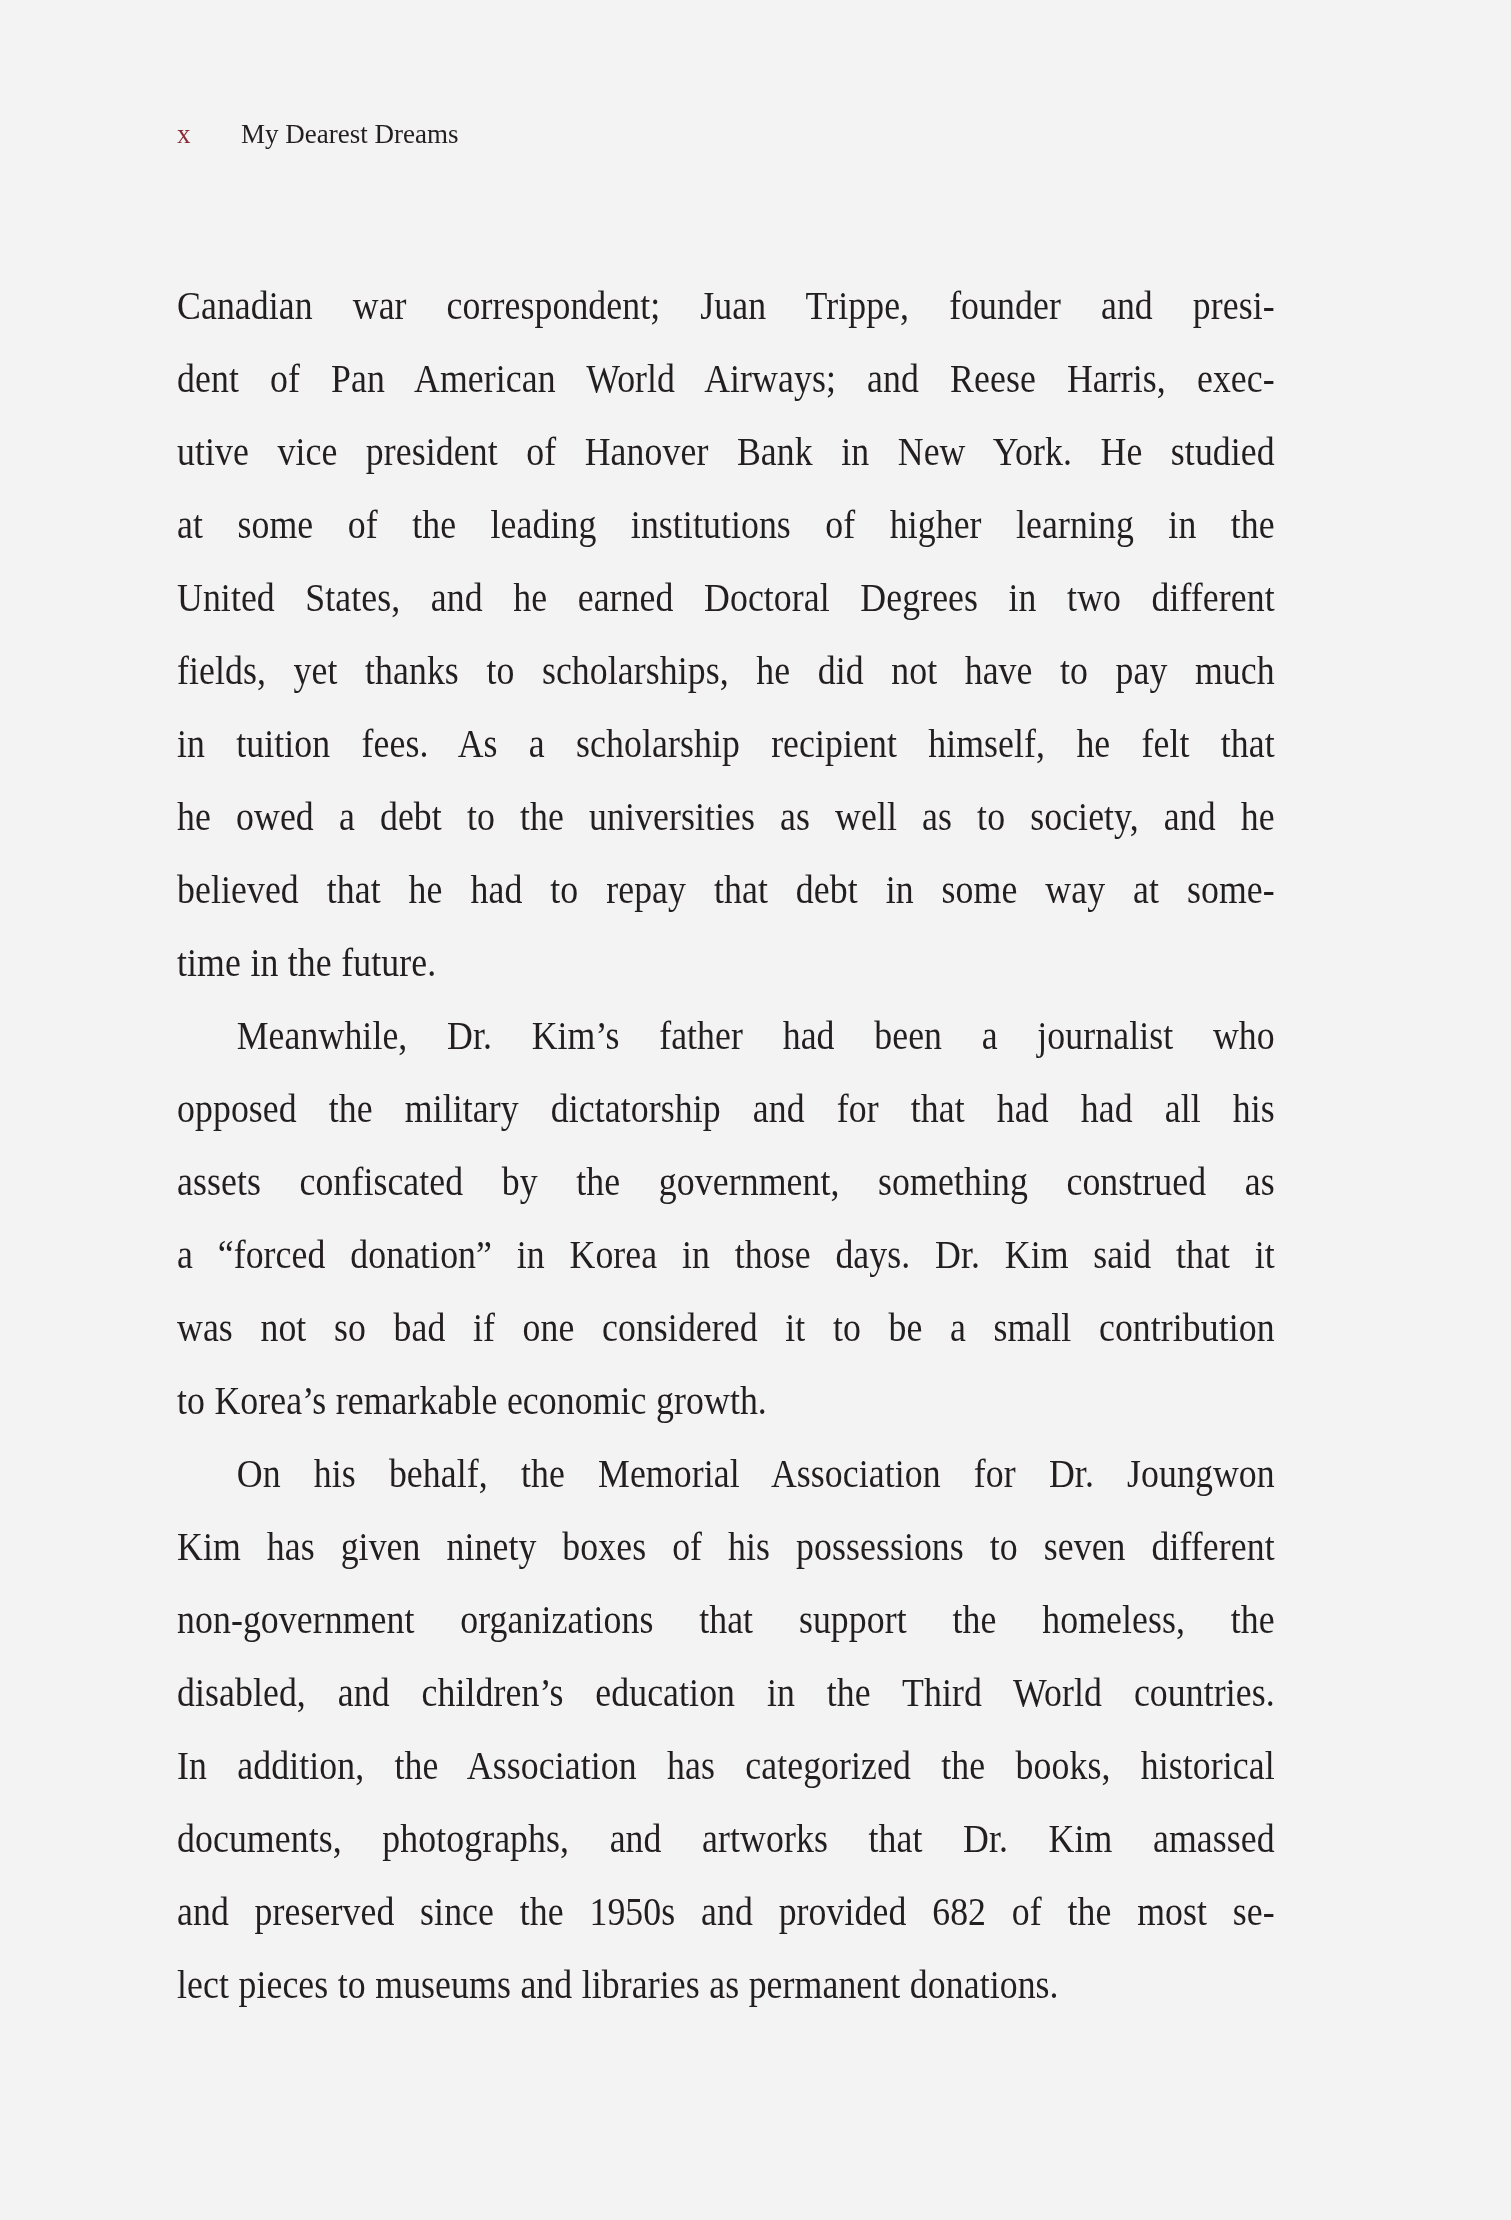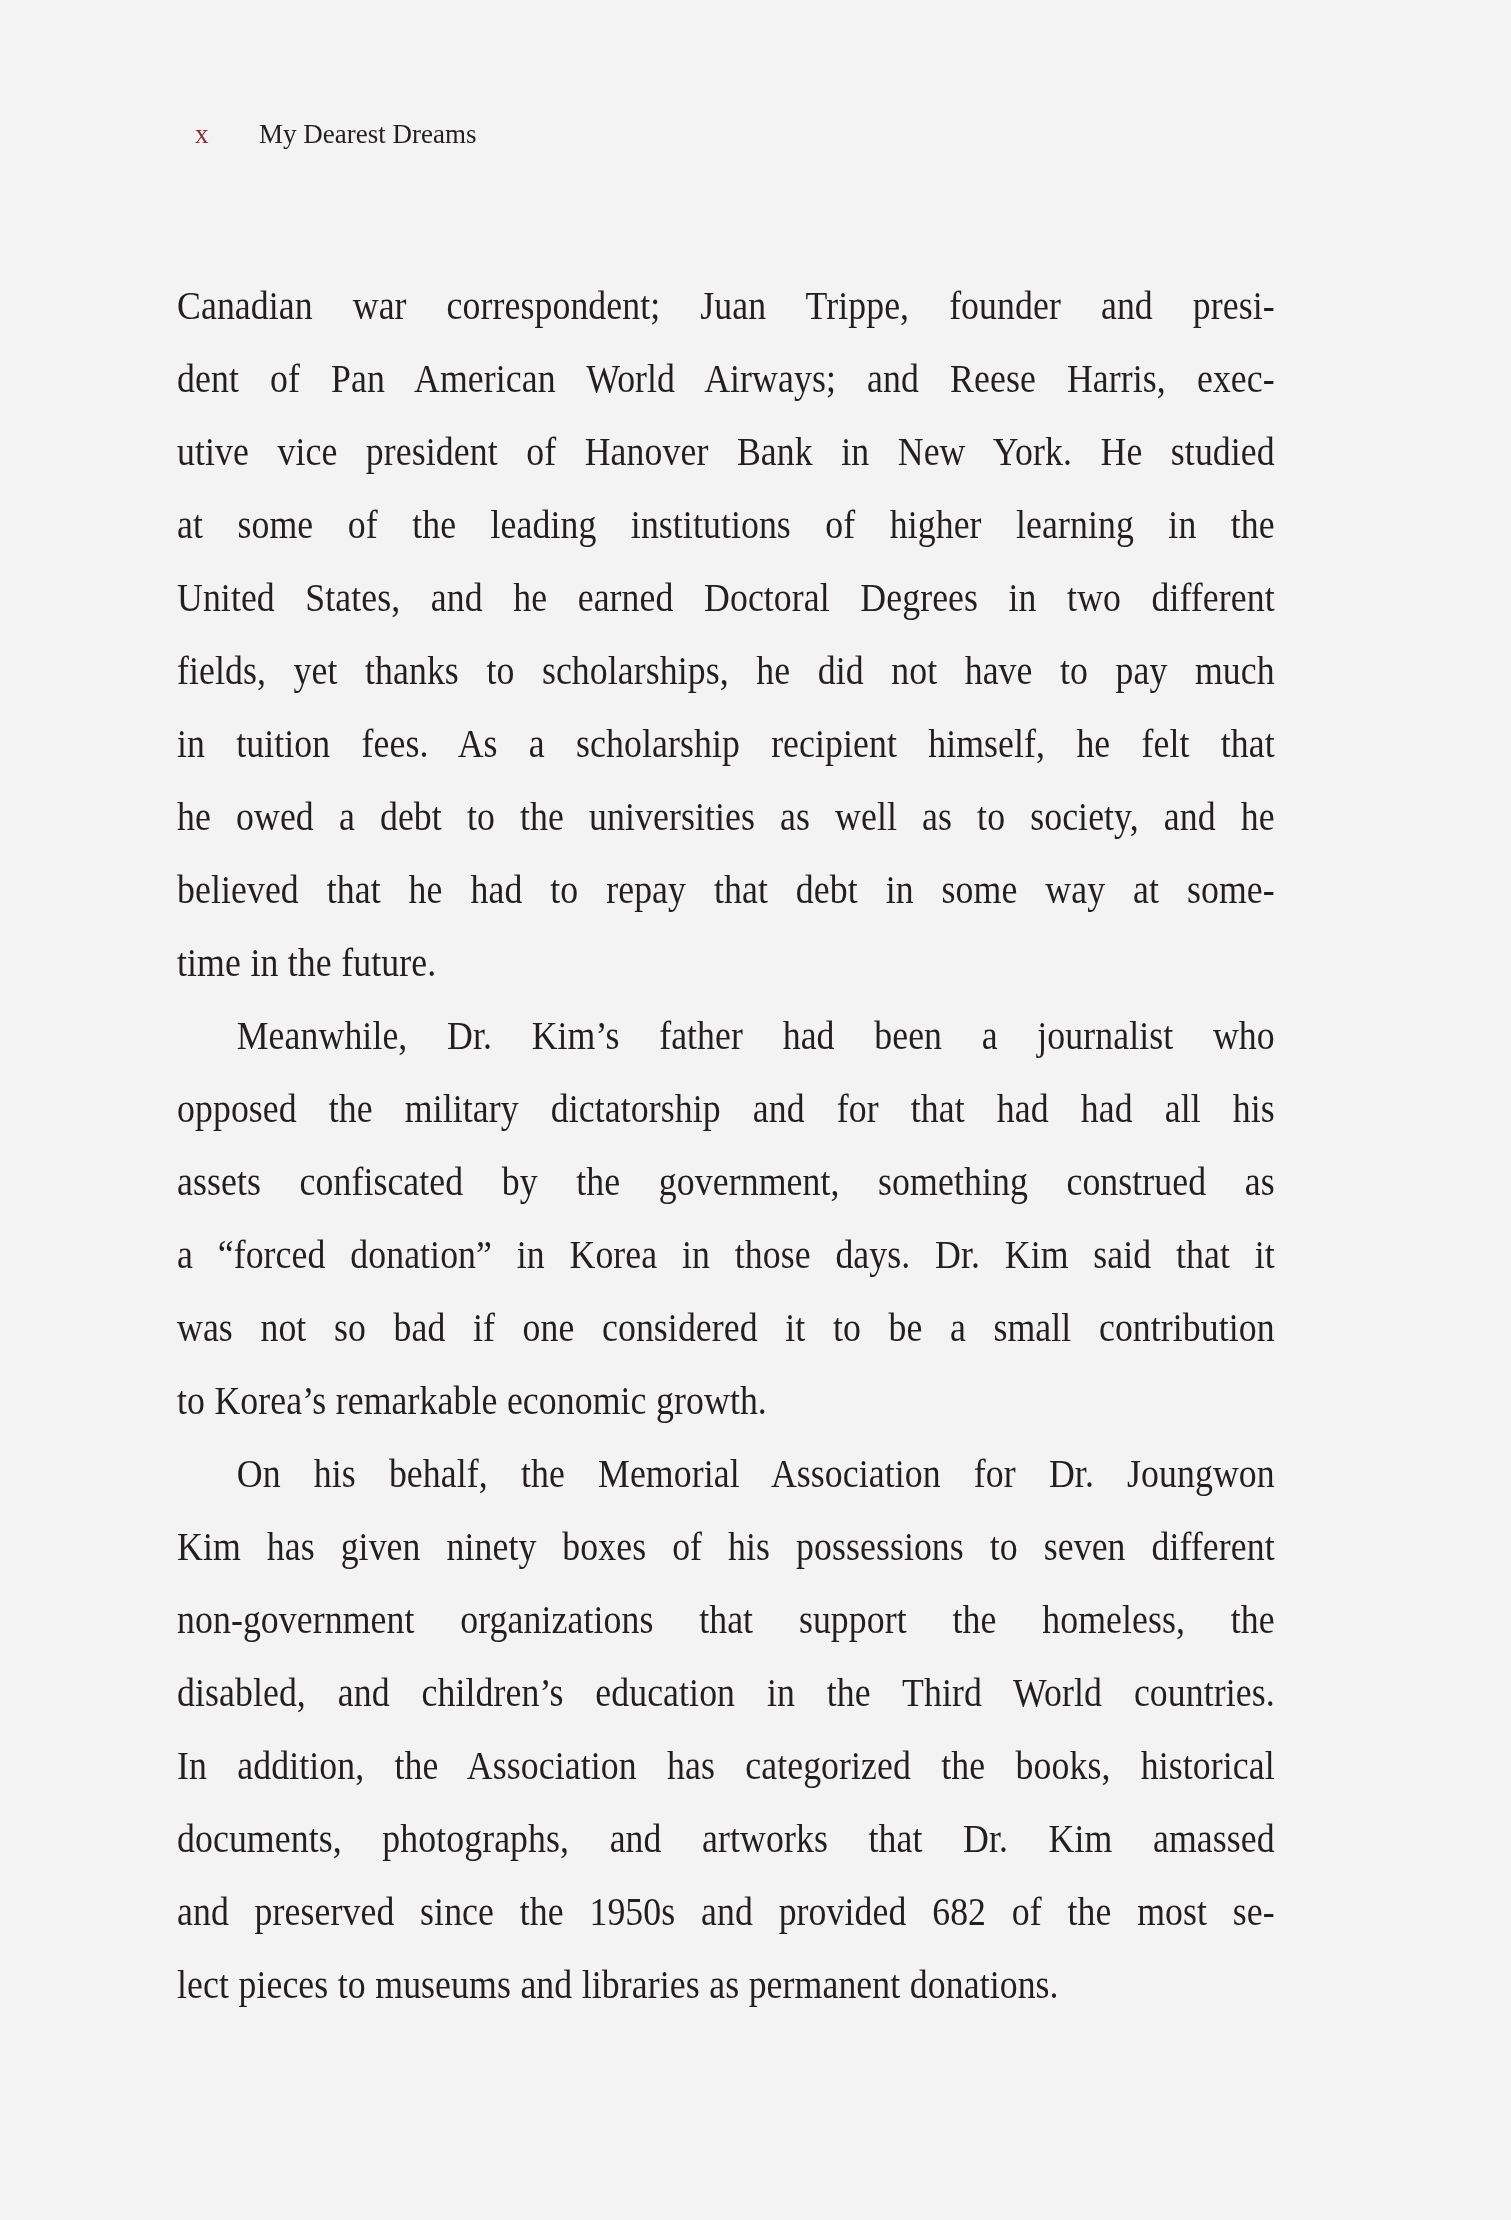--- a/index.html
+++ b/index.html
@@ -15,21 +15,20 @@
       font-family: "Liberation Serif", "DejaVu Serif", serif;
       color: #231f20;
     }
     .running-head {
       position: absolute;
       left: 177px;
       top: 114px;
       font-size: 27px;
       line-height: 40px;
       white-space: nowrap;
-      margin-left: 18px;
     }
     .folio {
       color: #8a2a35;
       display: inline-block;
       width: 64px;
     }
     .head-title {
       color: #231f20;
     }
     .body-text {

